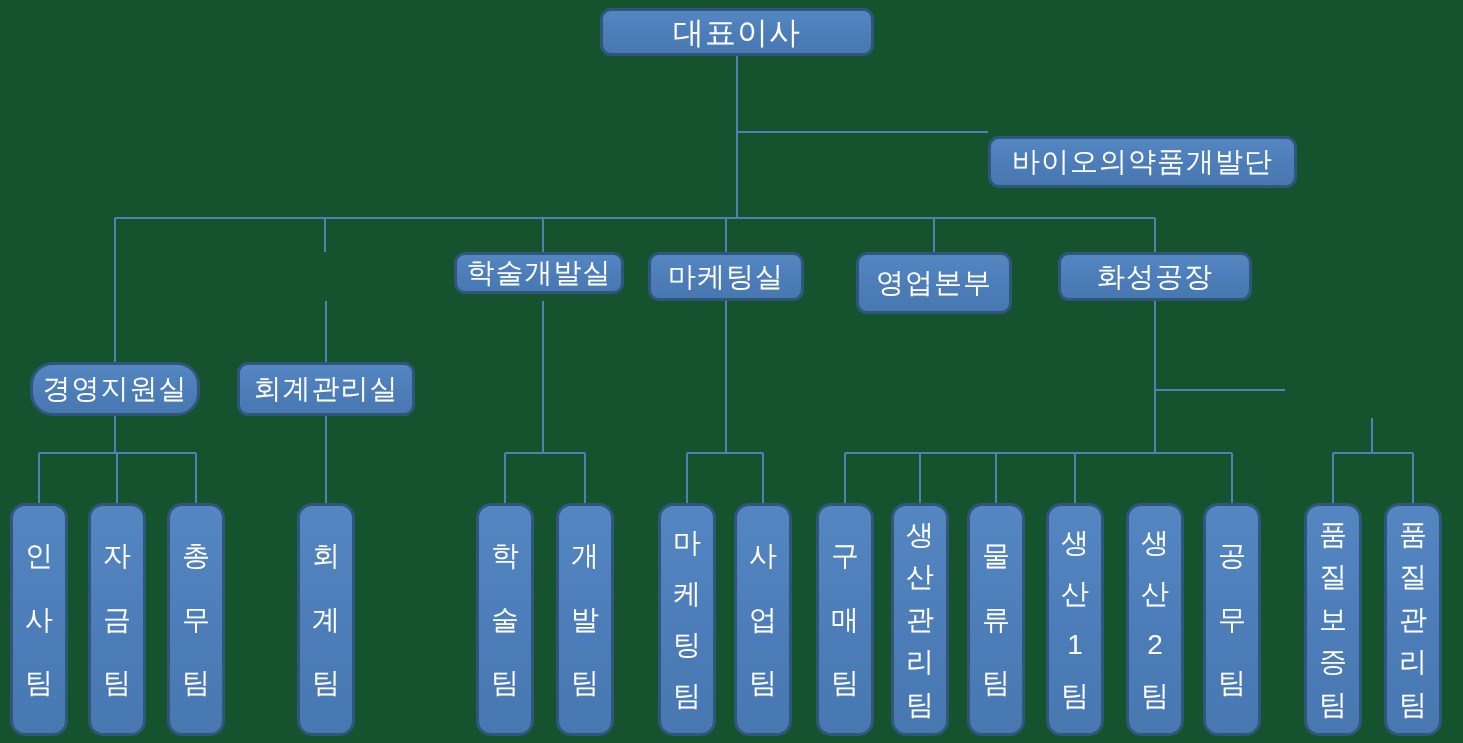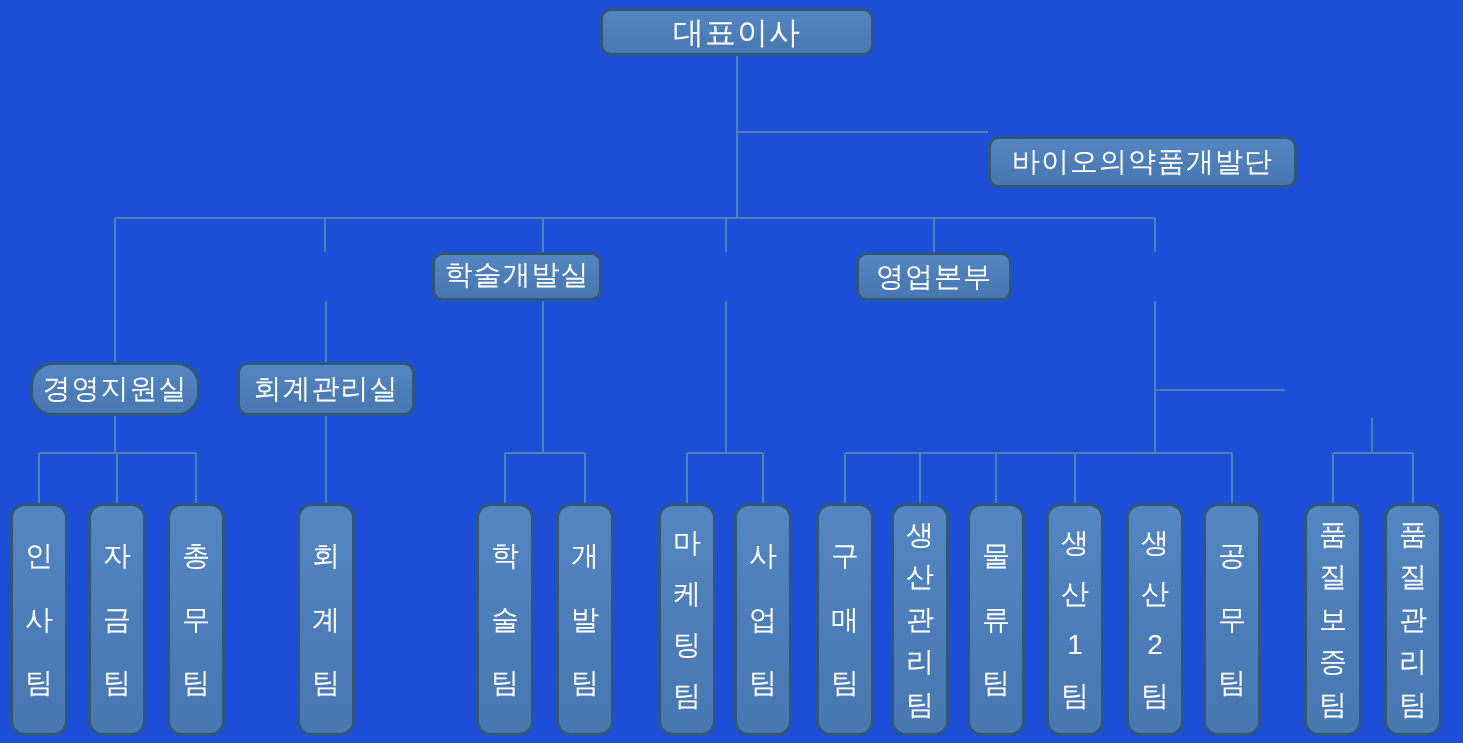--- a/index.html
+++ b/index.html
@@ -1,17 +1,17 @@
 <!DOCTYPE html>
 <html><head>
 <meta charset="utf-8">
 <style>
   html,body{margin:0;padding:0;background:#ffffff;}
   body{font-family:"Liberation Sans","DejaVu Sans",sans-serif;}
-  .canvas{position:relative;width:1463px;height:743px;background:#1d4ed8;overflow:hidden;}
+  .canvas{position:relative;width:1463px;height:743px;background:#14532d;overflow:hidden;}
   svg.connectors{position:absolute;left:0;top:0;width:1463px;height:743px;}
   .node{
     position:absolute;box-sizing:border-box;
     background:linear-gradient(180deg,#5486c1 0%,#4c7db8 55%,#4878b0 100%);
     border:3px solid #31567c;border-radius:11px;
     color:#ffffff;display:flex;align-items:center;justify-content:center;
     text-align:center;letter-spacing:1px;
   }
   .hnode{font-size:28px;line-height:1;}
   .ceo{font-size:31px;}
@@ -37,22 +37,24 @@
     <path d="M543 301 V453 M505 453 H585 M505 453 V503 M585 453 V503"></path>
     <path d="M726 301 V453 M687 453 H763 M687 453 V503 M763 453 V503"></path>
     <path d="M1155 301 V453 M1155 390 H1285 M845 453 H1232 M845 453 V503 M920 453 V503 M996 453 V503 M1075 453 V503 M1232 453 V503"></path>
     <path d="M1372 418 V453 M1333 453 H1413 M1333 453 V503 M1413 453 V503"></path>
   </svg>
 
   <div class="node hnode ceo" style="left:600px;top:8px;width:274px;height:48px;">대표이사</div>
 
   <div class="node hnode" style="left:988px;top:108px;width:309px;height:52px;margin-top:28px;">바이오의약품개발단</div>
 
-  <div class="node hnode" style="left:432px;top:252px;width:170px;height:49px;font-family:Liberation Mono, monospace;">학술개발실</div>
-  <div class="node hnode" style="left:856px;top:252px;width:156px;height:49px;">영업본부</div>
+  <div class="node hnode" style="left:454px;top:252px;width:170px;height:42px;">학술개발실</div>
+  <div class="node hnode" style="left:648px;top:252px;width:156px;height:49px;">마케팅실</div>
+  <div class="node hnode" style="left:856px;top:252px;width:156px;height:62px;">영업본부</div>
+  <div class="node hnode" style="left:1058px;top:252px;width:194px;height:49px;">화성공장</div>
 
   <div class="node hnode" style="left:30px;top:362px;width:170px;height:54px;border-radius:23px;">경영지원실</div>
   <div class="node hnode" style="left:237px;top:362px;width:178px;height:54px;">회계관리실</div>
 
   <div class="node vnode" style="left:10px;top:503px;width:58px;height:233px;">
       <span>인</span>
       <span>사</span>
       <span>팀</span>
     </div>
   <div class="node vnode" style="left:88px;top:503px;width:58px;height:233px;">

